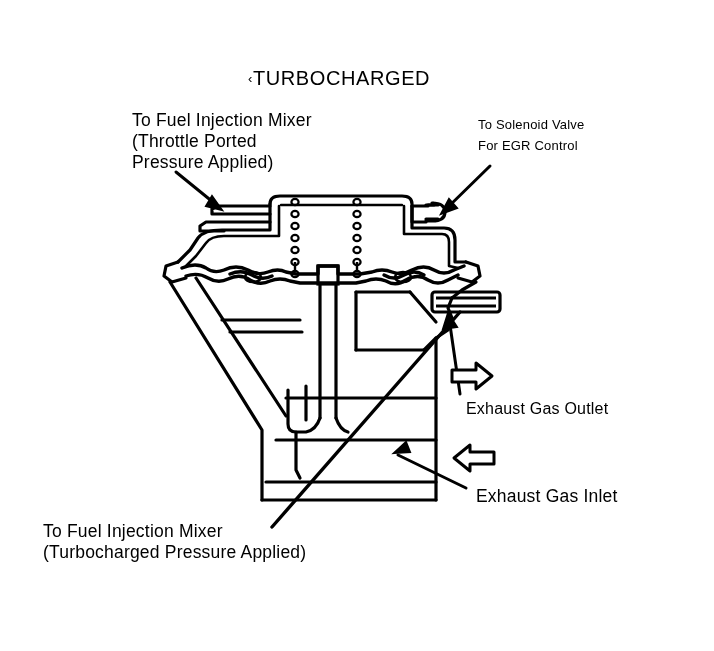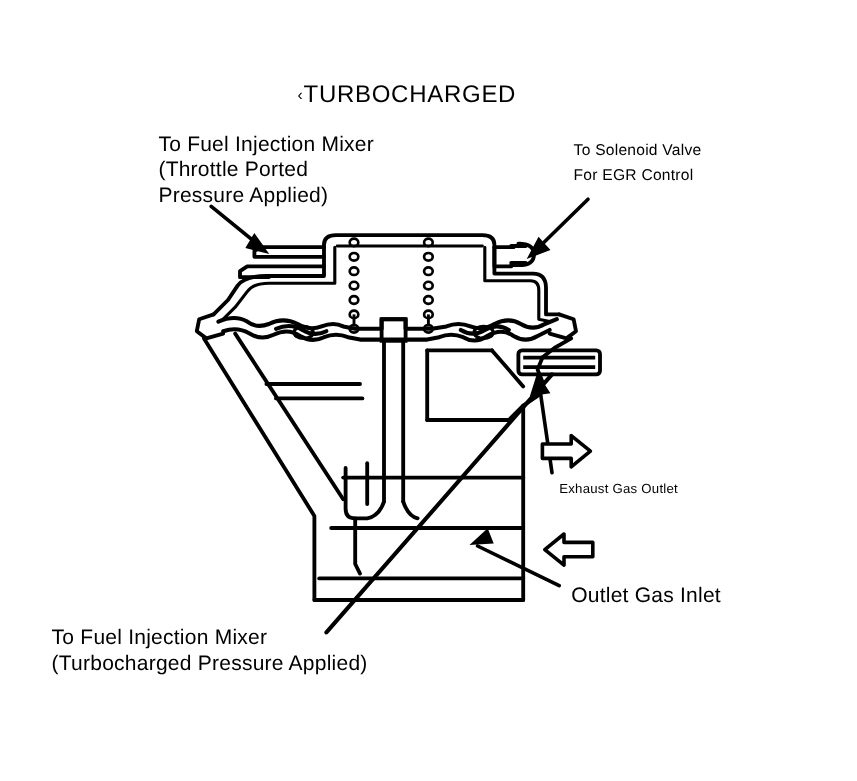--- a/index.html
+++ b/index.html
@@ -61,21 +61,21 @@
 
   .lbl-solenoid {
     left: 478px;
     top: 114px;
     font-size: 13px;
   }
 
   .lbl-outlet {
     left: 466px;
     top: 398px;
-    font-size: 11px;
+    font-size: 16px;
   }
 
   .lbl-inlet {
     left: 476px;
     top: 486px;
     font-size: 17.5px;
   }
 
   .lbl-mixer-turbo {
     left: 43px;
@@ -335,18 +335,18 @@
 
   <div class="txt lbl-mixer-throttle">To Fuel Injection Mixer
 (Throttle Ported
 Pressure Applied)</div>
 
   <div class="txt lbl-solenoid">To Solenoid Valve
 For EGR Control</div>
 
   <div class="txt lbl-outlet">Exhaust Gas Outlet</div>
 
-  <div class="txt lbl-inlet">Outlet Gas Inlet</div>
+  <div class="txt lbl-inlet">Exhaust Gas Inlet</div>
 
   <div class="txt lbl-mixer-turbo">To Fuel Injection Mixer
 (Turbocharged Pressure Applied)</div>
 
 </div>
 
 </body></html>

